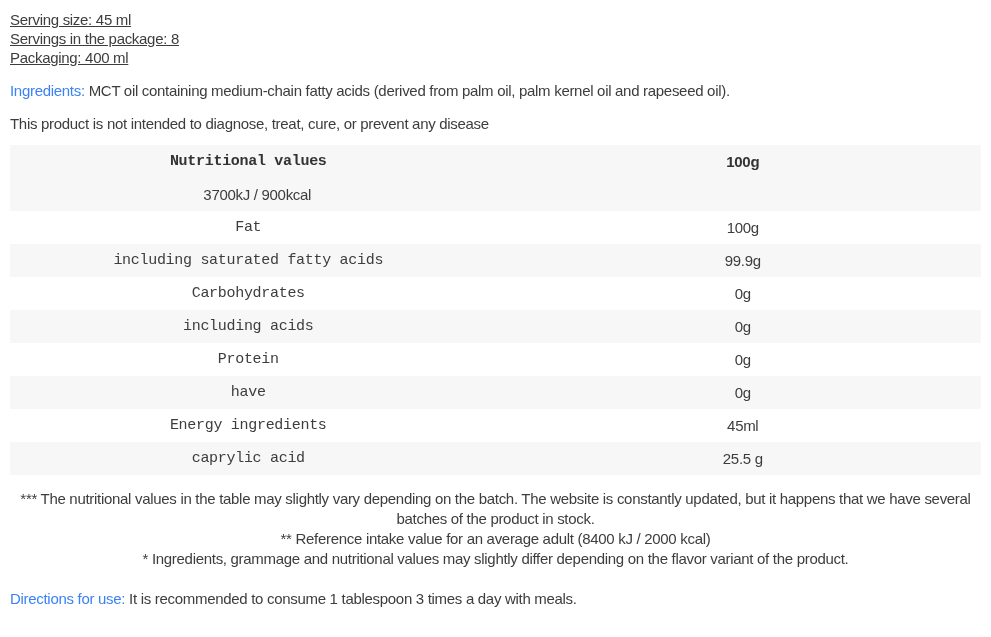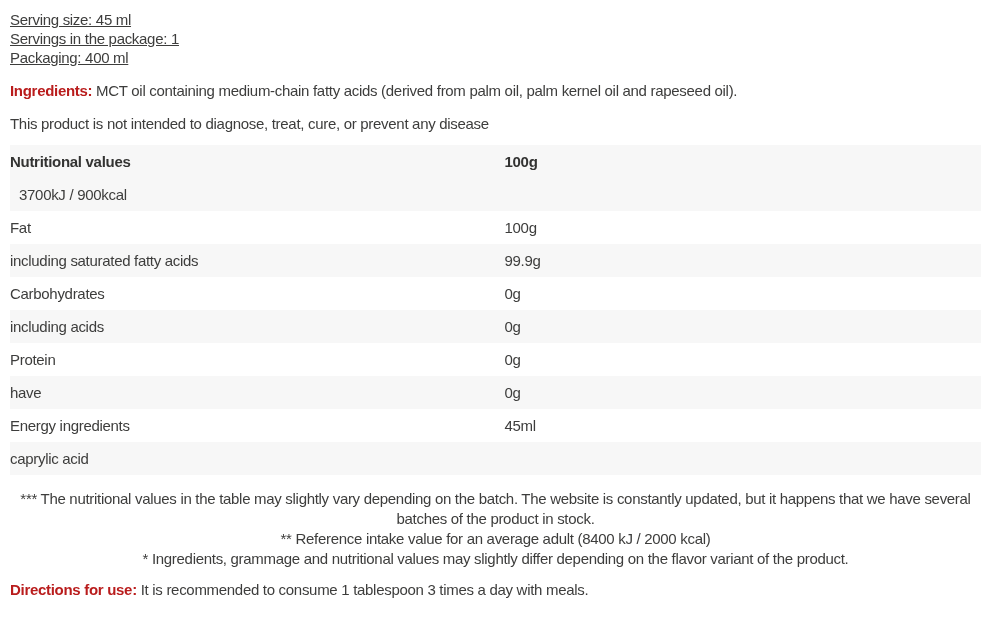--- a/index.html
+++ b/index.html
@@ -22,77 +22,78 @@
   }
   .info-block {
     line-height: 19px;
     text-decoration: underline;
   }
   .para {
     margin: 14px 0 0 0;
     line-height: 19px;
   }
   strong {
-    font-weight: 700;
-    color: #b91c1c;
+    font-weight: 400;
+    color: #3b82f6;
   }
   
   .ntable {
     margin-top: 12px;
     width: 100%;
   }
   .trow {
     display: flex;
     height: 33px;
     align-items: center;
   }
   .trow.gray {
     background: #f7f7f7;
   }
   .cell-l {
     width: 50%;
-    text-align: left;
+    text-align: center;
     padding-right: 9px;
     box-sizing: border-box;
     white-space: nowrap;
+    font-family: Liberation Mono, monospace;
   }
   .cell-r {
     width: 50%;
-    text-align: left;
+    text-align: center;
     padding-left: 9px;
     box-sizing: border-box;
     white-space: nowrap;
   }
   .trow.header .cell-l,
   .trow.header .cell-r {
     font-weight: 700;
     color: #333332;
   }
   
   .footnotes {
     margin-top: 14px;
     line-height: 20px;
     text-align: center;
   }
   .footnote-line {
     margin: 0;
   }
   .directions {
-    margin-top: 11px;
+    margin-top: 20px;
     line-height: 20px;
   }
 </style>
 </head>
 <body>
 
 <div class="page">
 
   <div class="info-block">
     <div>Serving size: 45 ml</div>
-    <div>Servings in the package: 1</div>
+    <div>Servings in the package: 8</div>
     <div>Packaging: 400 ml</div>
   </div>
 
   <p class="para"><strong>Ingredients:</strong><span> MCT oil containing medium-chain fatty acids (derived from palm oil, palm kernel oil and rapeseed oil).</span></p>
 
   <p class="para">This product is not intended to diagnose, treat, cure, or prevent any disease</p>
 
   <div class="ntable">
     <div class="trow gray header">
       <div class="cell-l">Nutritional values</div>
@@ -125,20 +126,21 @@
         <div class="trow gray">
           <div class="cell-l">have</div>
           <div class="cell-r">0g</div>
         </div>
         <div class="trow">
           <div class="cell-l">Energy ingredients</div>
           <div class="cell-r">45ml</div>
         </div>
         <div class="trow gray">
           <div class="cell-l">caprylic acid</div>
+          <div class="cell-r">25.5 g</div>
         </div>
       </div>
   </div>
 
   <div class="footnotes" id="footnotes">
       <div class="footnote-line">*** The nutritional values in the table may slightly vary depending on the batch. The website is constantly updated, but it happens that we have several batches of the product in stock.</div>
       <div class="footnote-line">** Reference intake value for an average adult (8400 kJ / 2000 kcal)</div>
       <div class="footnote-line">* Ingredients, grammage and nutritional values may slightly differ depending on the flavor variant of the product.</div>
     </div>
 

